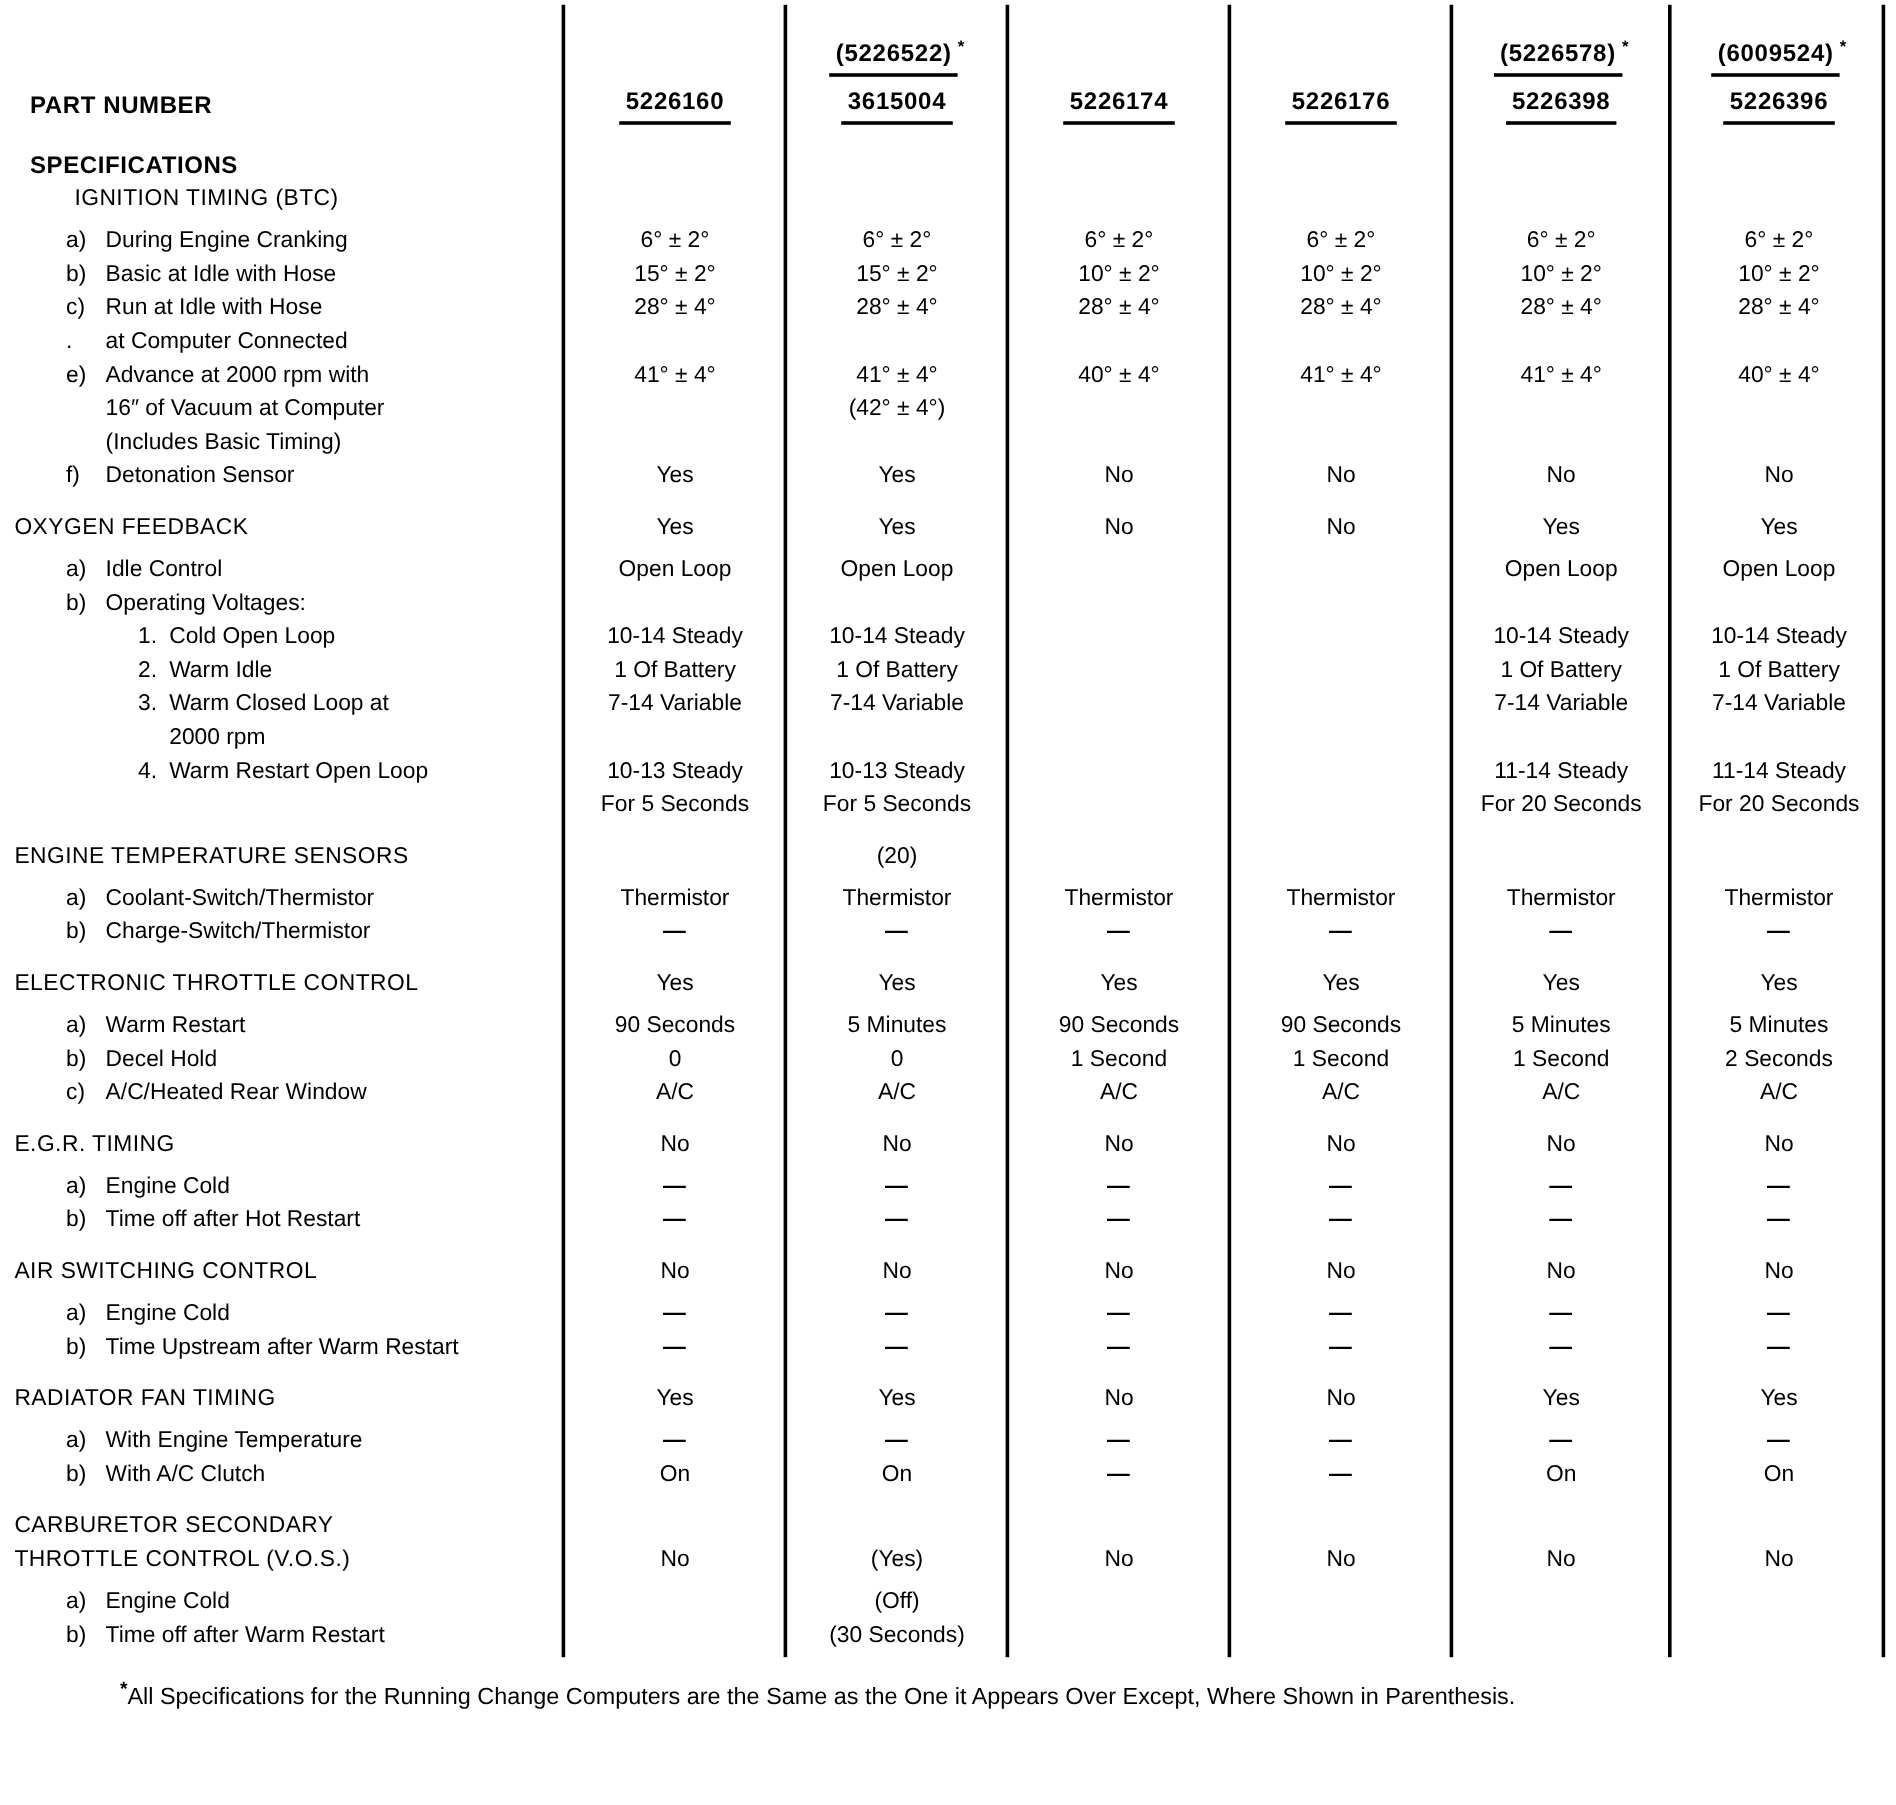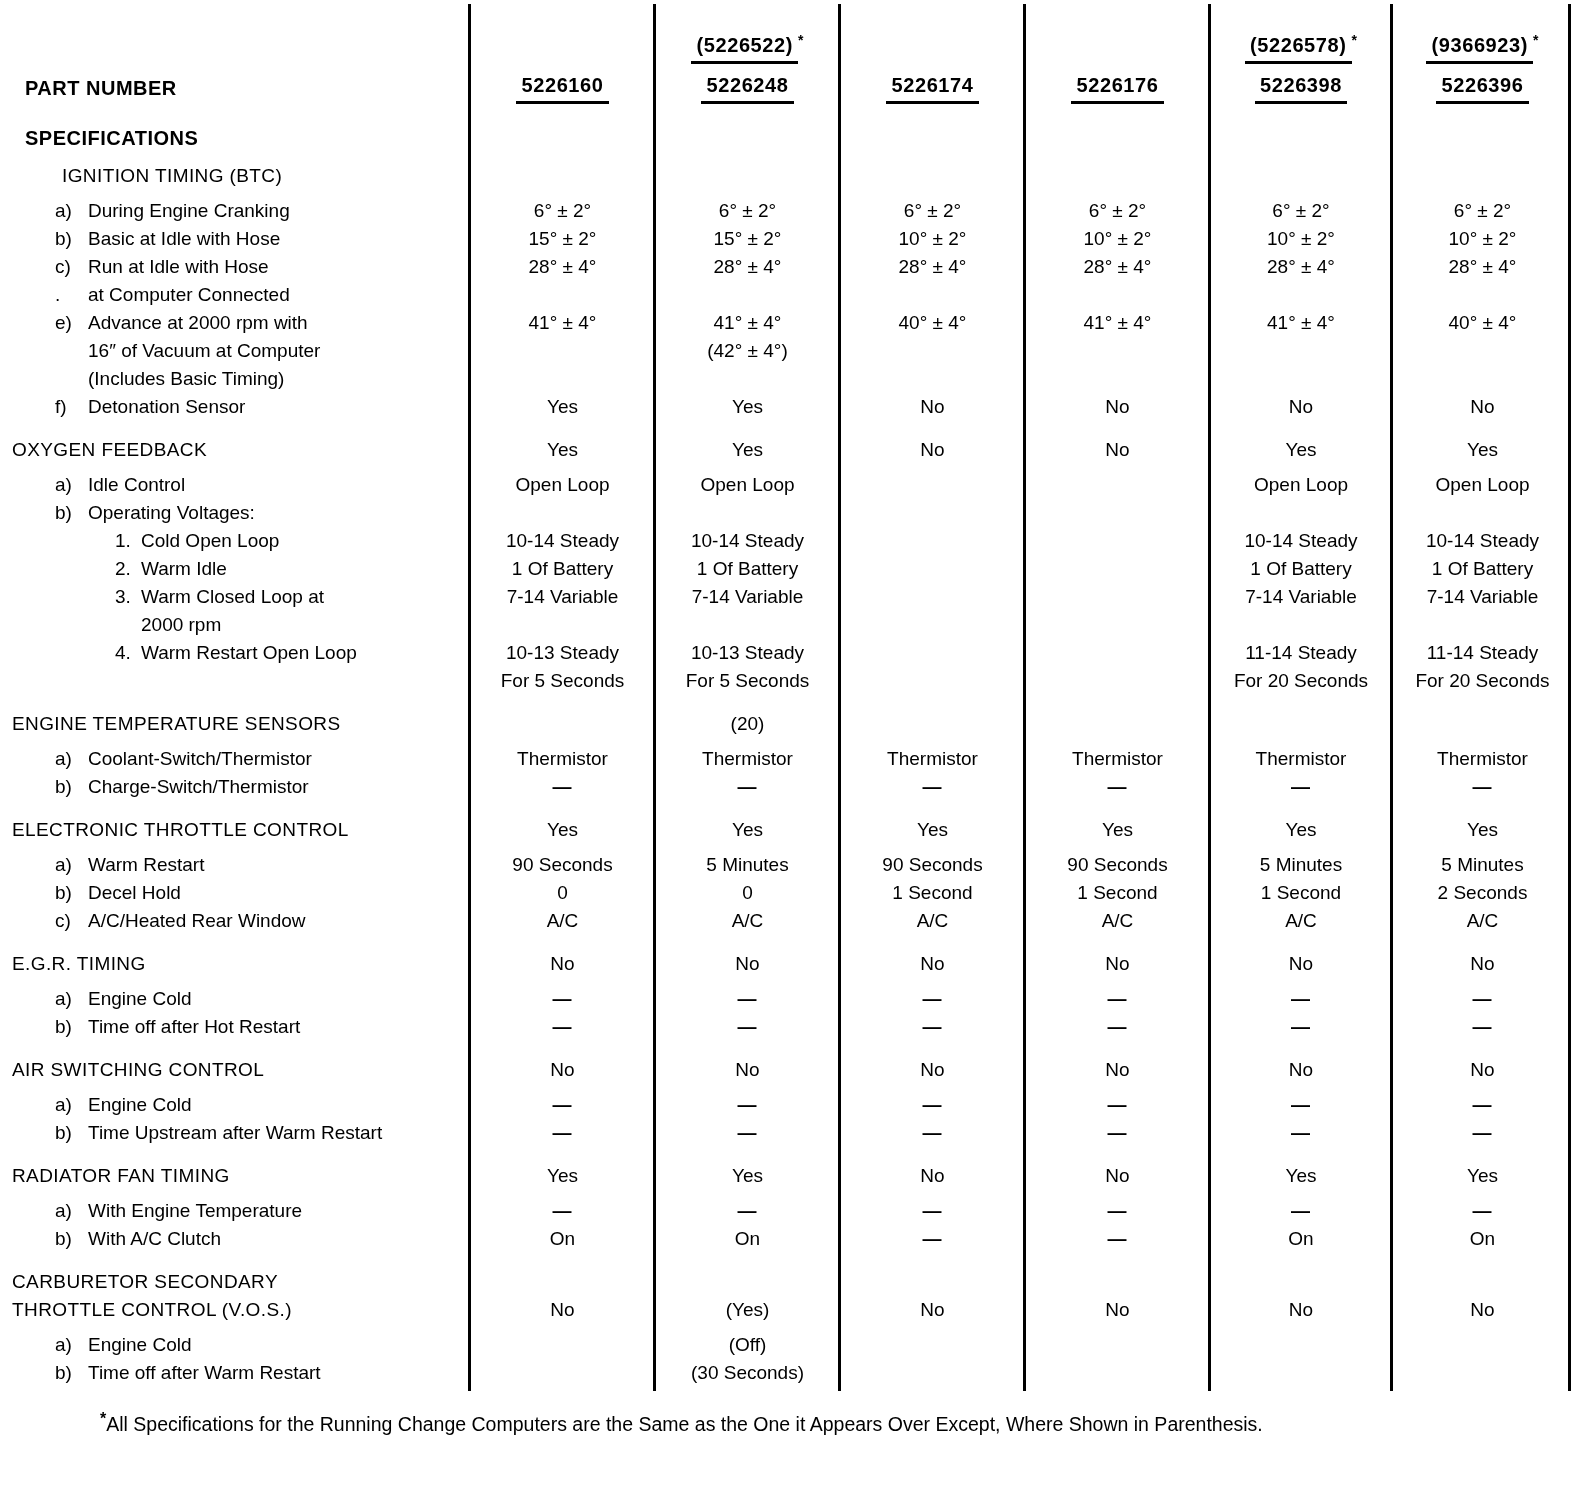--- a/index.html
+++ b/index.html
@@ -18,21 +18,21 @@
     display:grid;position:relative;
     grid-template-columns:470px 185px 185px 185px 185px 182px 181px;
     line-height:28px;
   }
   .lab{display:flex;align-items:flex-end;white-space:nowrap;}
   .val{text-align:center;white-space:nowrap;}
   .val.dash{font-weight:700;letter-spacing:1px;}
   
   .t-specs{margin-top:14px}
   .t-specs .lab{padding-left:25px;font-weight:700;font-size:20px;letter-spacing:.5px;}
-  .t-subhead{margin-top:10px}
+  .t-subhead{}
   .t-subhead .lab{padding-left:62px;letter-spacing:.4px;}
   .t-section{margin-top:15px}
   .t-section .lab,.t-section2 .lab{padding-left:12px;letter-spacing:.4px;}
   .t-item .mk{margin-left:55px;width:33px;flex:none;}
   .t-cont .lab{padding-left:88px;}
   .t-num .mk{margin-left:115px;width:26px;flex:none;}
   .t-numcont .lab{padding-left:141px;}
   .group-start{margin-top:7px;}
   
   .hdr{min-height:104px;align-items:end;padding-top:6px;}
@@ -60,34 +60,34 @@
     <div class="rule r5"></div>
     <div class="rule r6"></div>
     <div class="rule r7"></div>
     <div class="row hdr" id="hdr-row">
       <div class="hlab">PART NUMBER</div>
     <div class="hcell">
           <div class="hline"><span class="pn">5226160</span></div>
         </div>
         <div class="hcell">
           <div class="hline"><span class="pn">(5226522)</span><sup class="star">*</sup></div>
-          <div class="hline"><span class="pn">5226248</span></div>
+          <div class="hline"><span class="pn">3615004</span></div>
         </div>
         <div class="hcell">
           <div class="hline"><span class="pn">5226174</span></div>
         </div>
         <div class="hcell">
           <div class="hline"><span class="pn">5226176</span></div>
         </div>
         <div class="hcell">
           <div class="hline"><span class="pn">(5226578)</span><sup class="star">*</sup></div>
           <div class="hline"><span class="pn">5226398</span></div>
         </div>
         <div class="hcell">
-          <div class="hline"><span class="pn">(9366923)</span><sup class="star">*</sup></div>
+          <div class="hline"><span class="pn">(6009524)</span><sup class="star">*</sup></div>
           <div class="hline"><span class="pn">5226396</span></div>
         </div>
       </div>
     <div id="rows-container">
         <div class="row t-specs">
           <div class="lab">
             <span class="tx">SPECIFICATIONS</span>
           </div>
           <div class="val"></div>
           <div class="val"></div>

